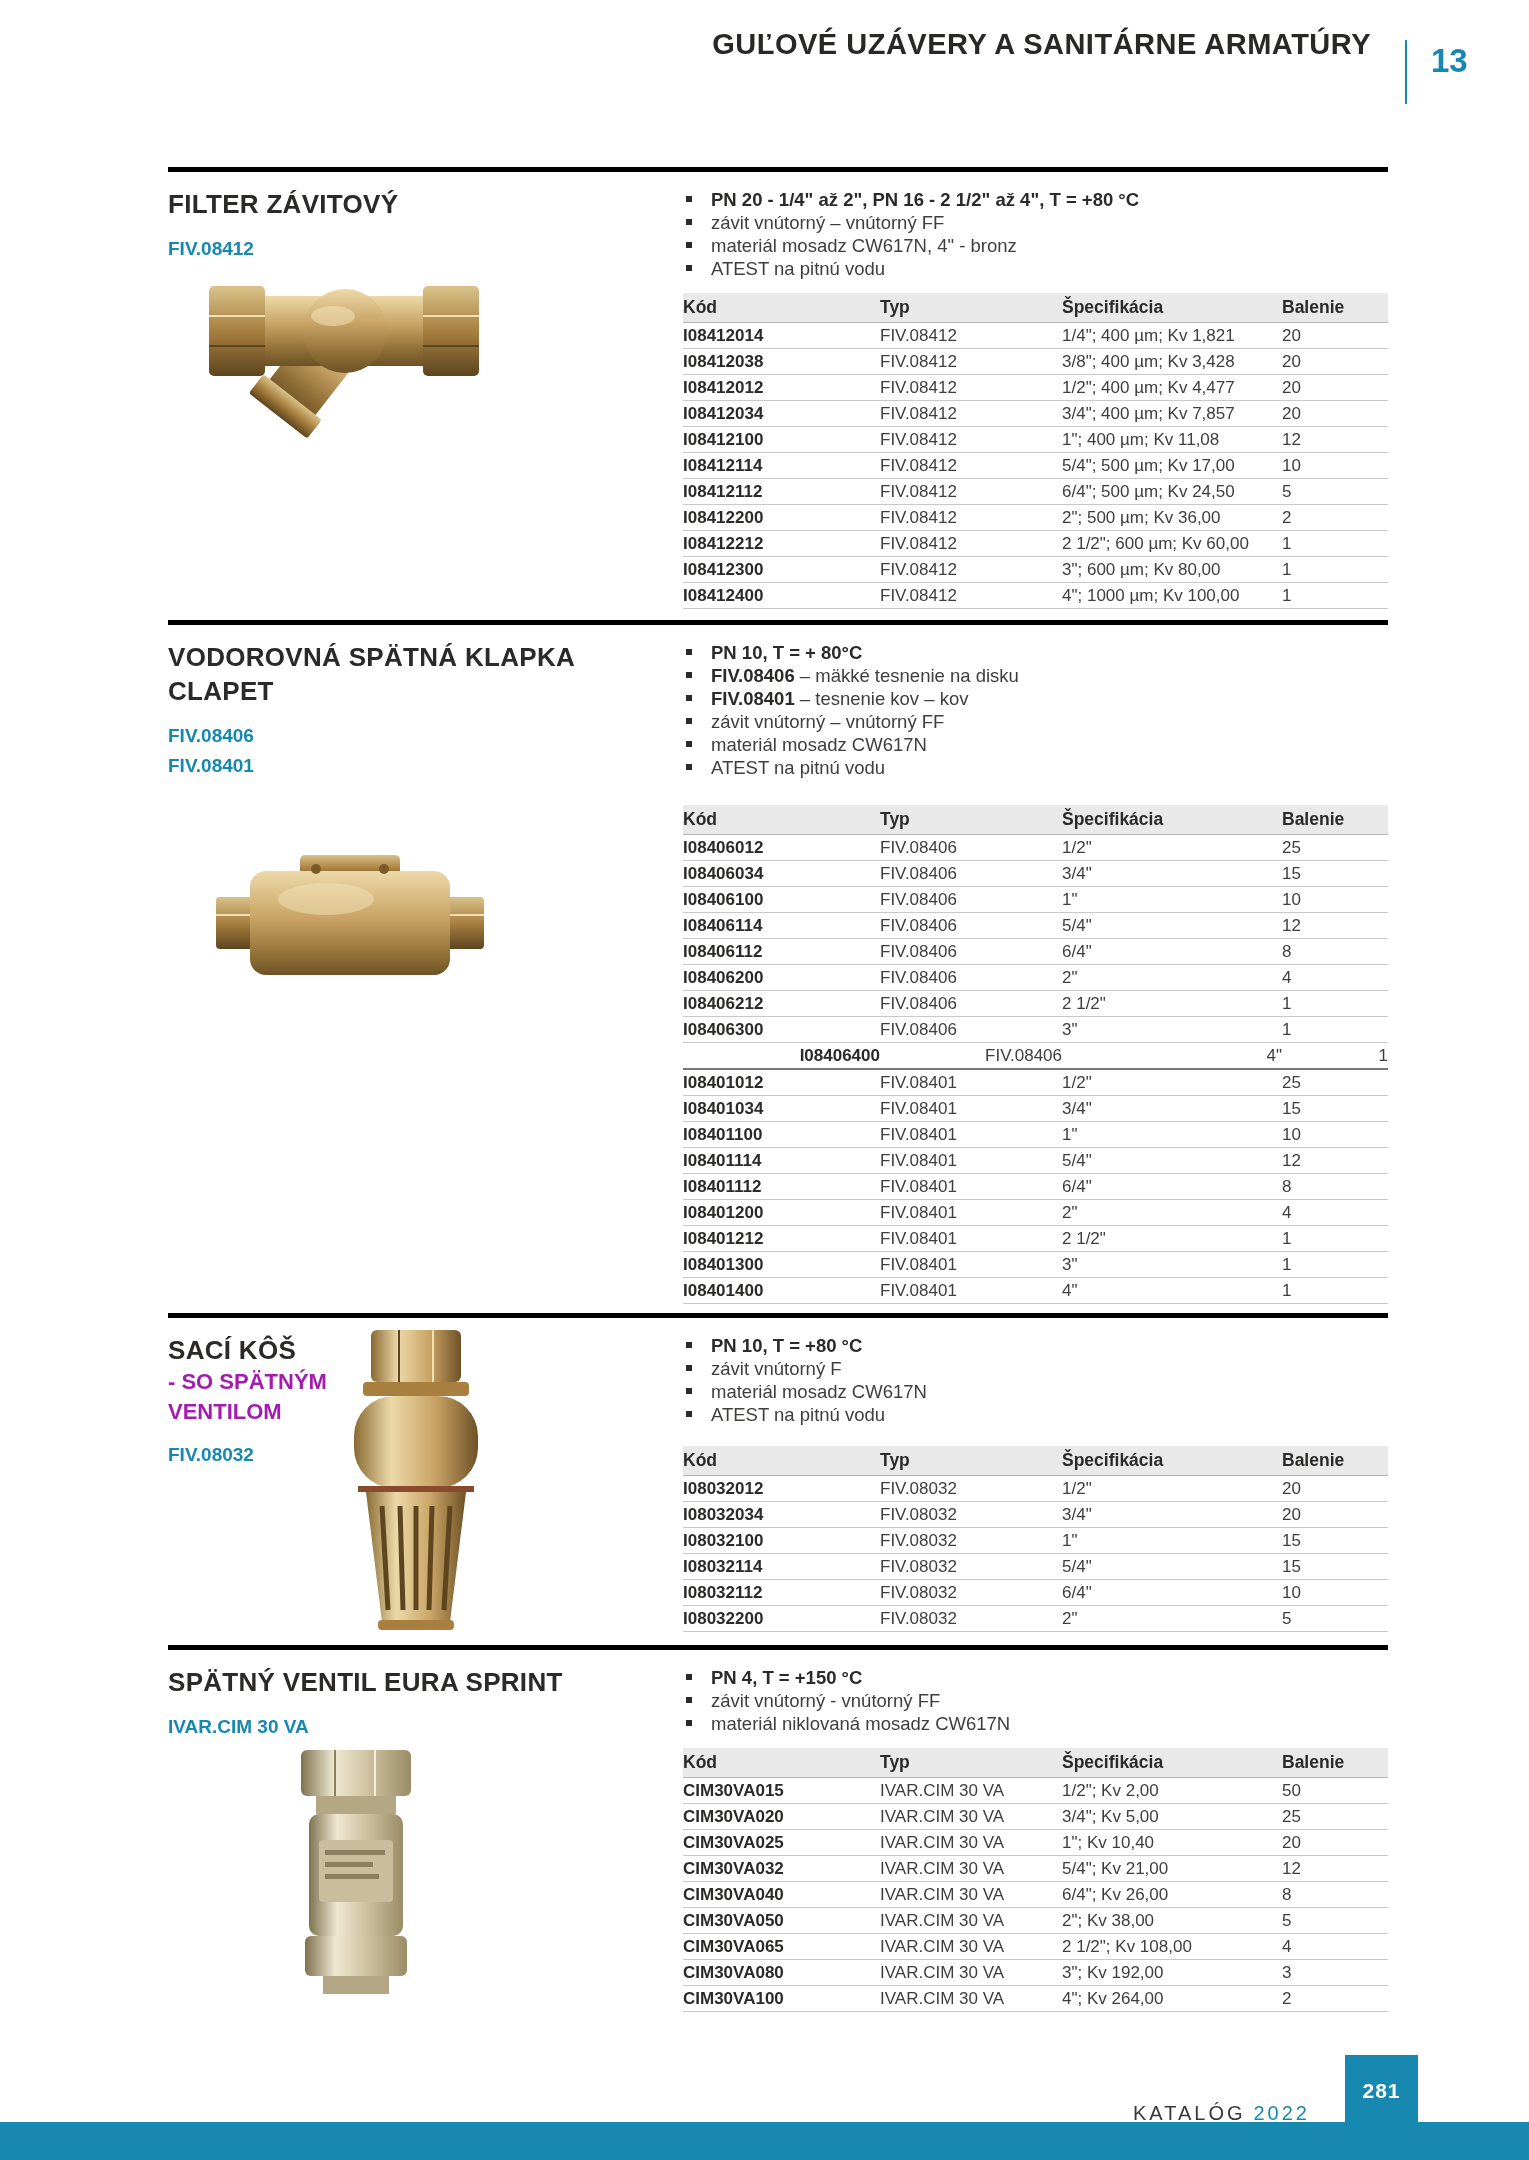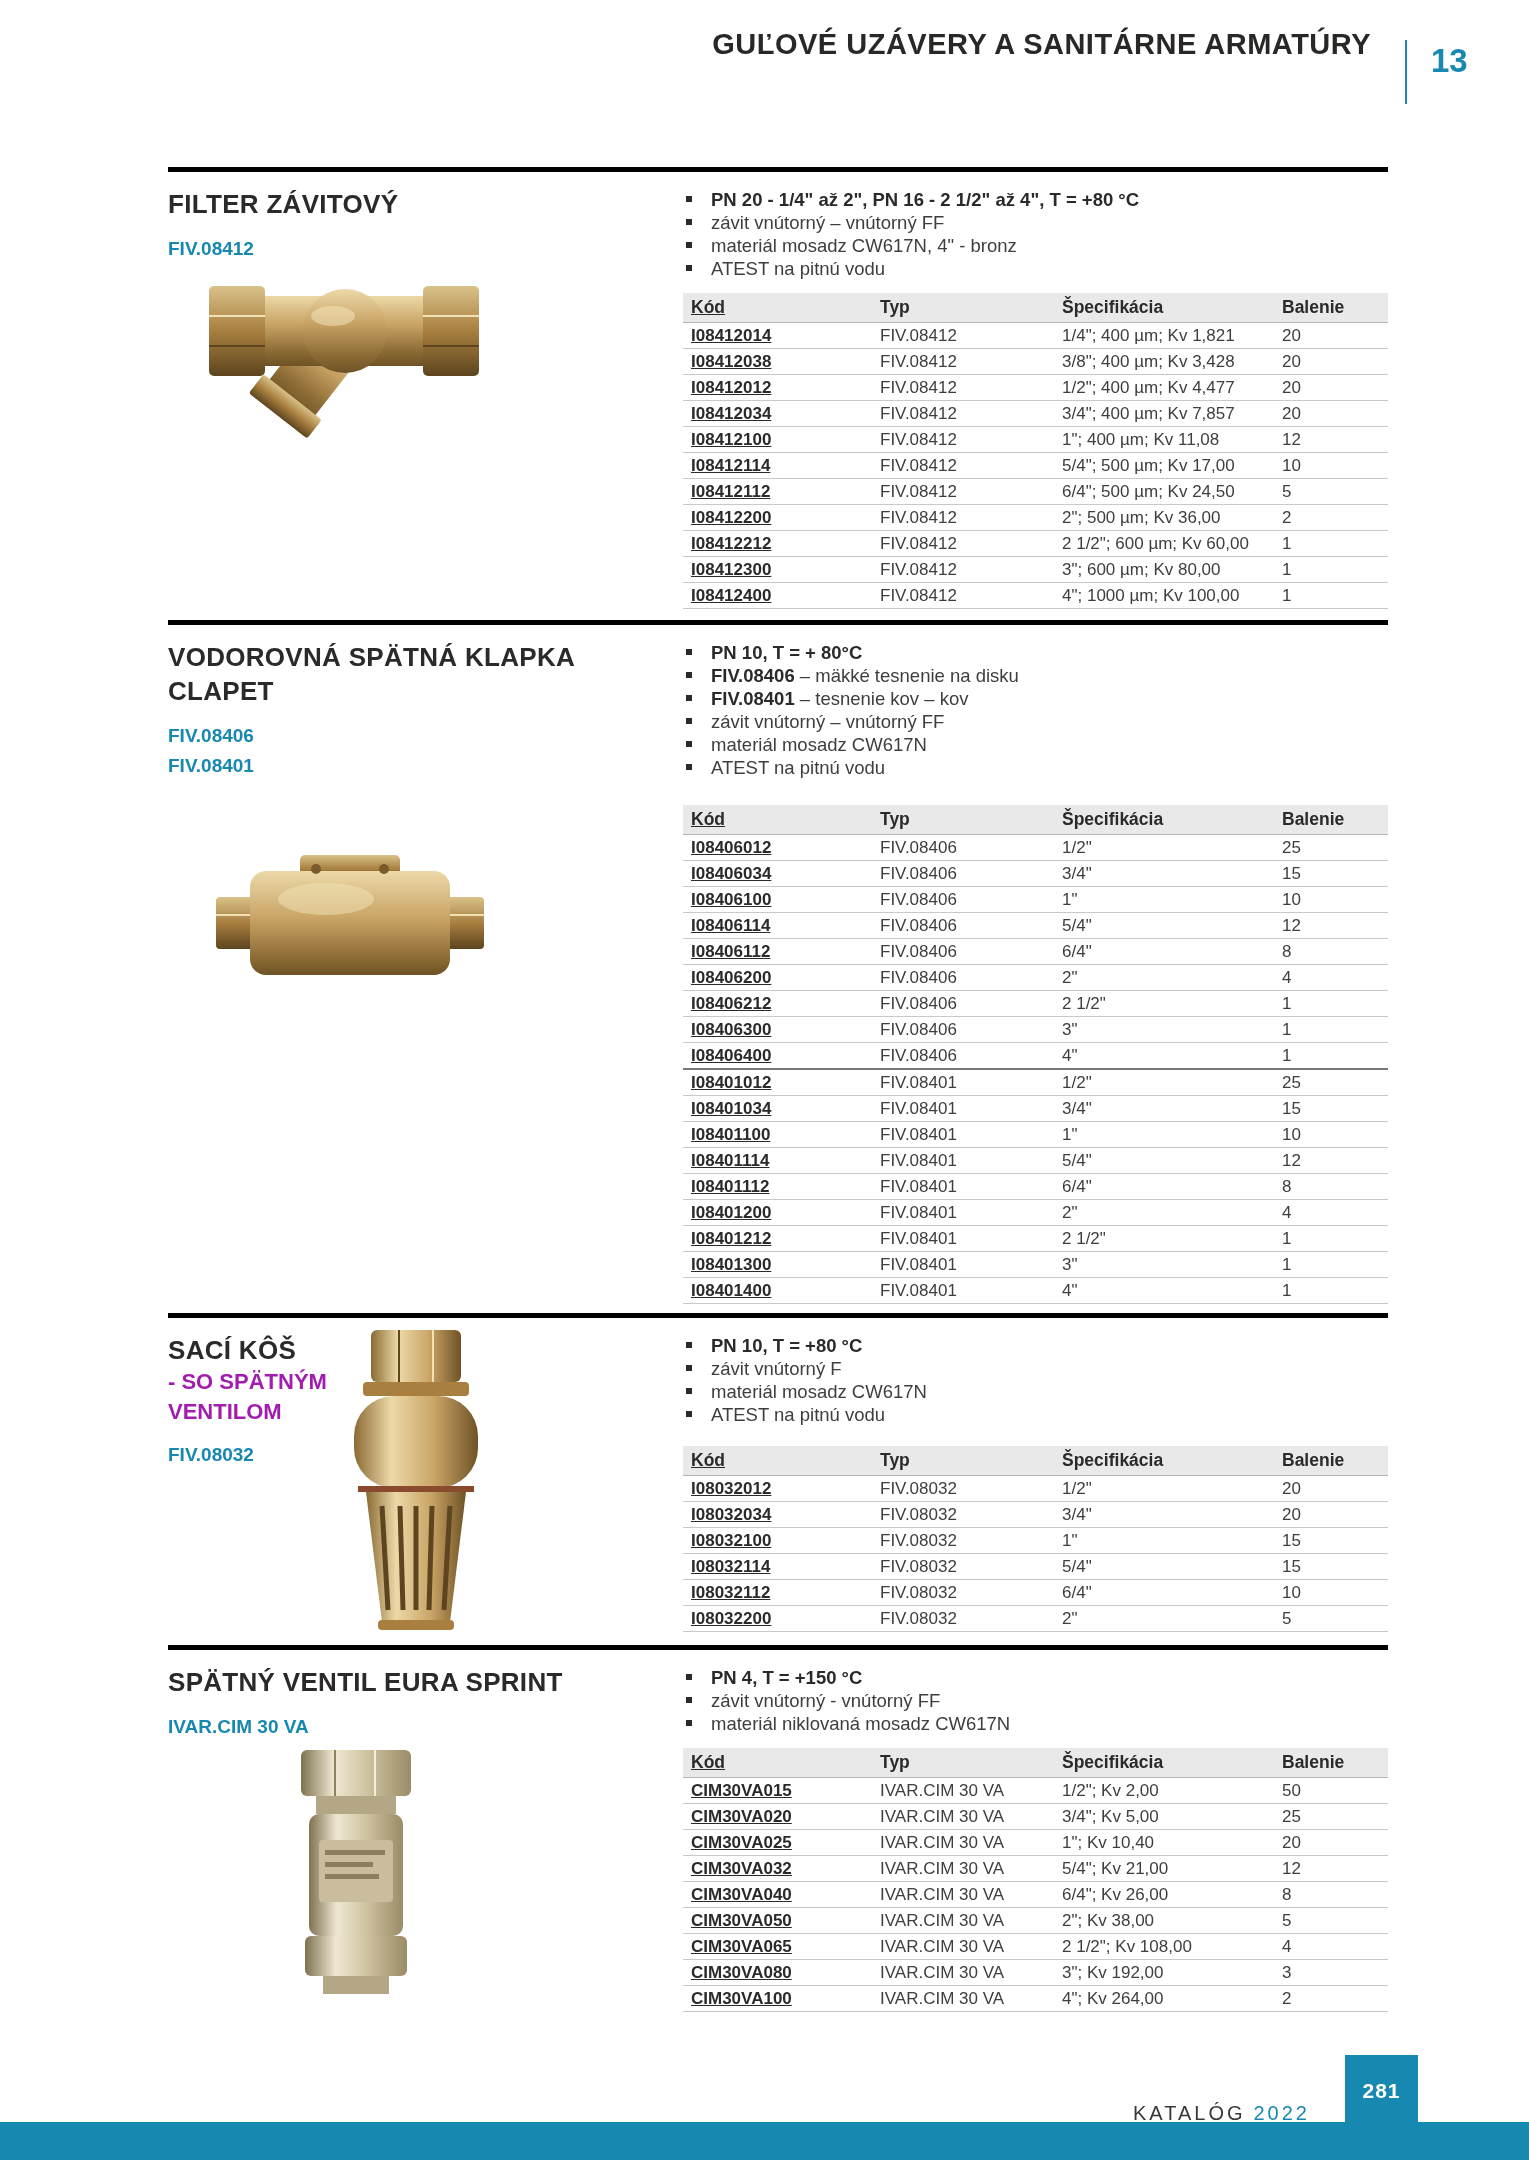--- a/index.html
+++ b/index.html
@@ -33,23 +33,23 @@
   .bullets .b{font-weight:700;color:#2b2a29;}
   
   table{width:705px;border-collapse:collapse;table-layout:fixed;}
   .sec-0 table{margin-top:13px;}
   .sec-1 table{margin-top:26px;}
   .sec-2 table{margin-top:20px;}
   .sec-3 table{margin-top:13px;}
   col.c1{width:197px;} col.c2{width:182px;} col.c3{width:220px;} col.c4{width:106px;}
   th{background:#e9e9e9;font-size:17.5px;font-weight:700;text-align:left;padding:4px 0;border-bottom:1px solid #b5b5b5;color:#2b2a29;}
   td{font-size:17px;text-align:left;padding:2.5px 0;border-bottom:1px solid #c9c9c9;color:#3f3e3d;}
-  th:first-child,td:first-child{padding-left:8px;text-decoration:underline;}
+  th:first-child,td:first-child{}
   td:first-child{font-weight:700;color:#2b2a29;}
-  tr.group-end td{border-bottom:2px solid #787878;}
+  tr.group-end td{border-bottom:2px solid #787878;text-align:right;}
   
   .photo{position:absolute;}
   .sec-0 .photo{left:25px;top:64px;}
   .sec-1 .photo{left:48px;top:212px;}
   .sec-2 .photo{left:148px;top:8px;}
   .sec-3 .photo{left:95px;top:98px;}
   
   .footer-text{position:absolute;right:219px;top:2074px;font-size:20px;letter-spacing:3px;color:#3a3938;margin-top:28px;}
   .footer-text .yr{color:var(--accent);margin-left:8px;}
   .page-tab{position:absolute;left:1345px;top:2055px;width:73px;height:106px;background:var(--accent);}

